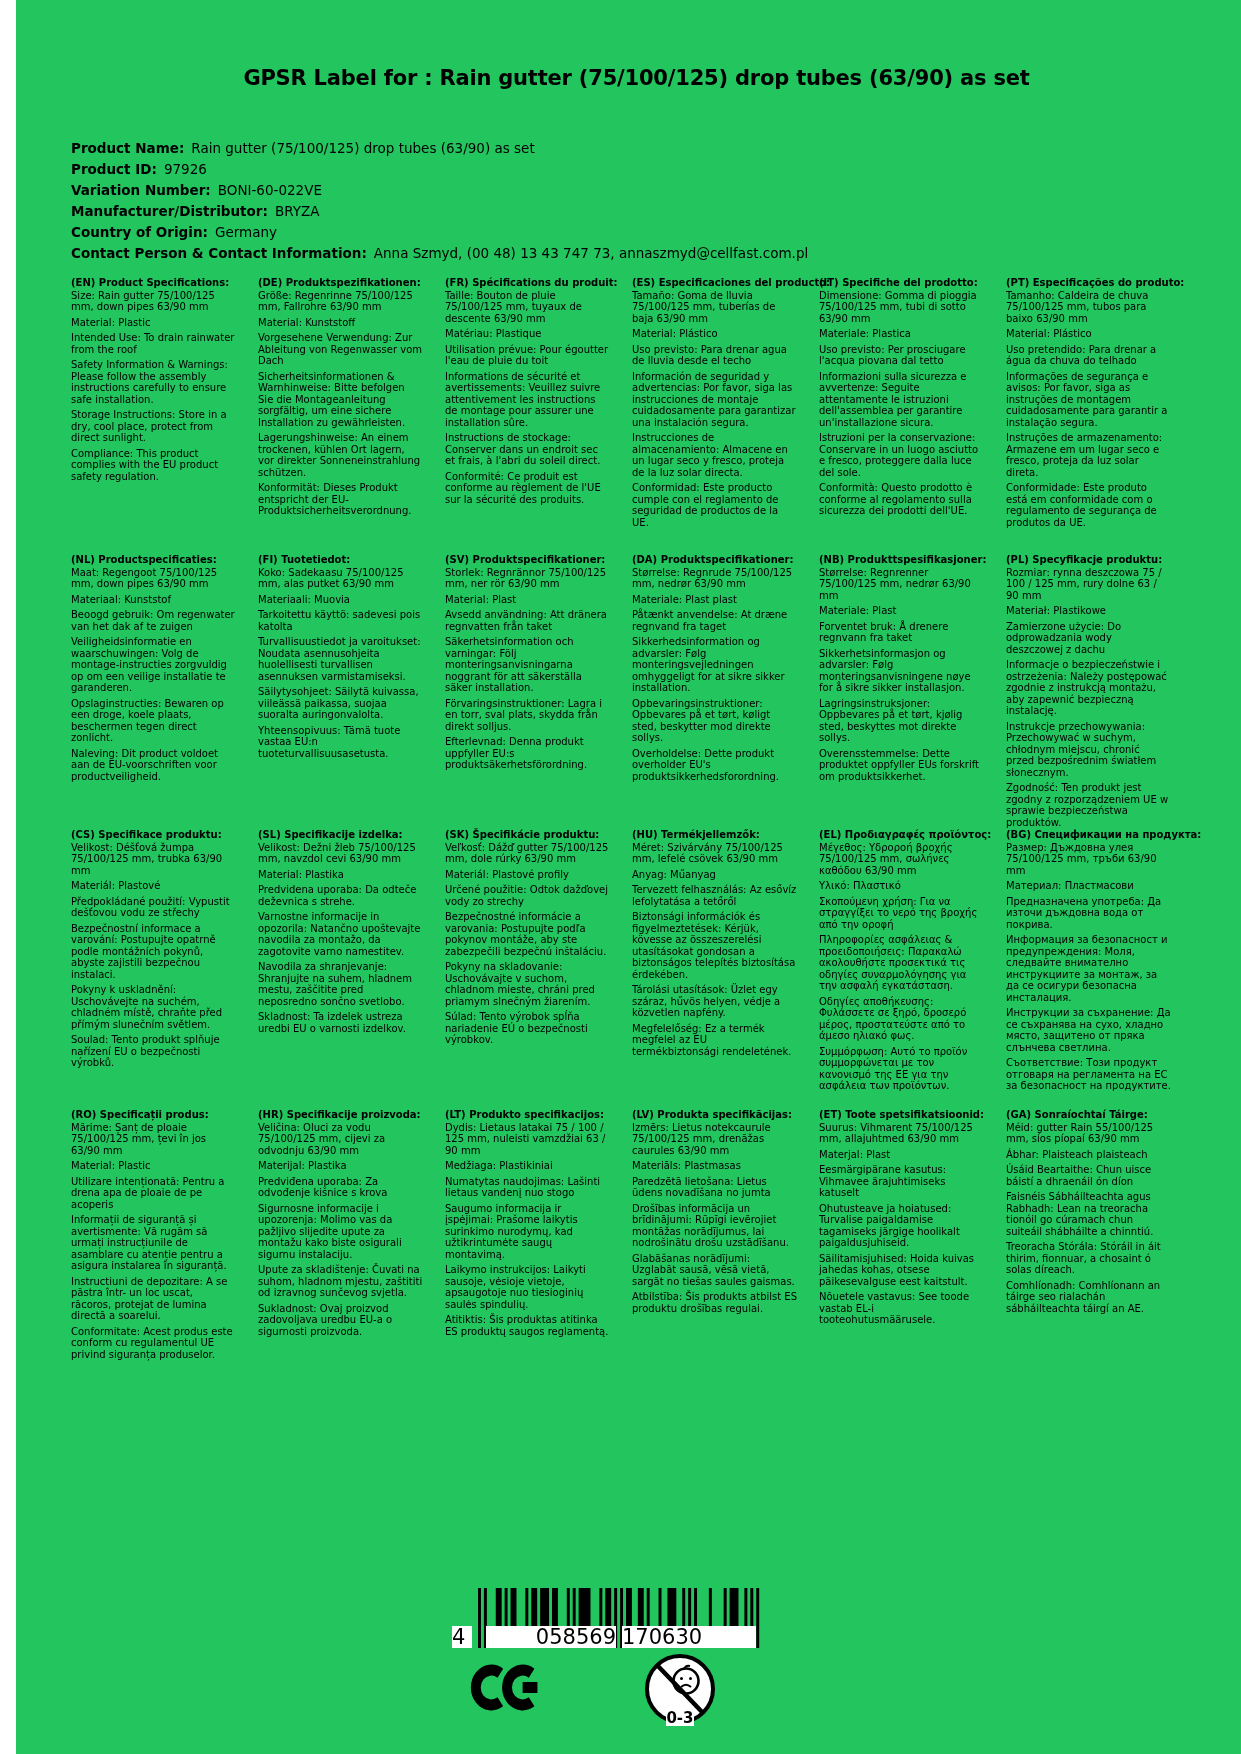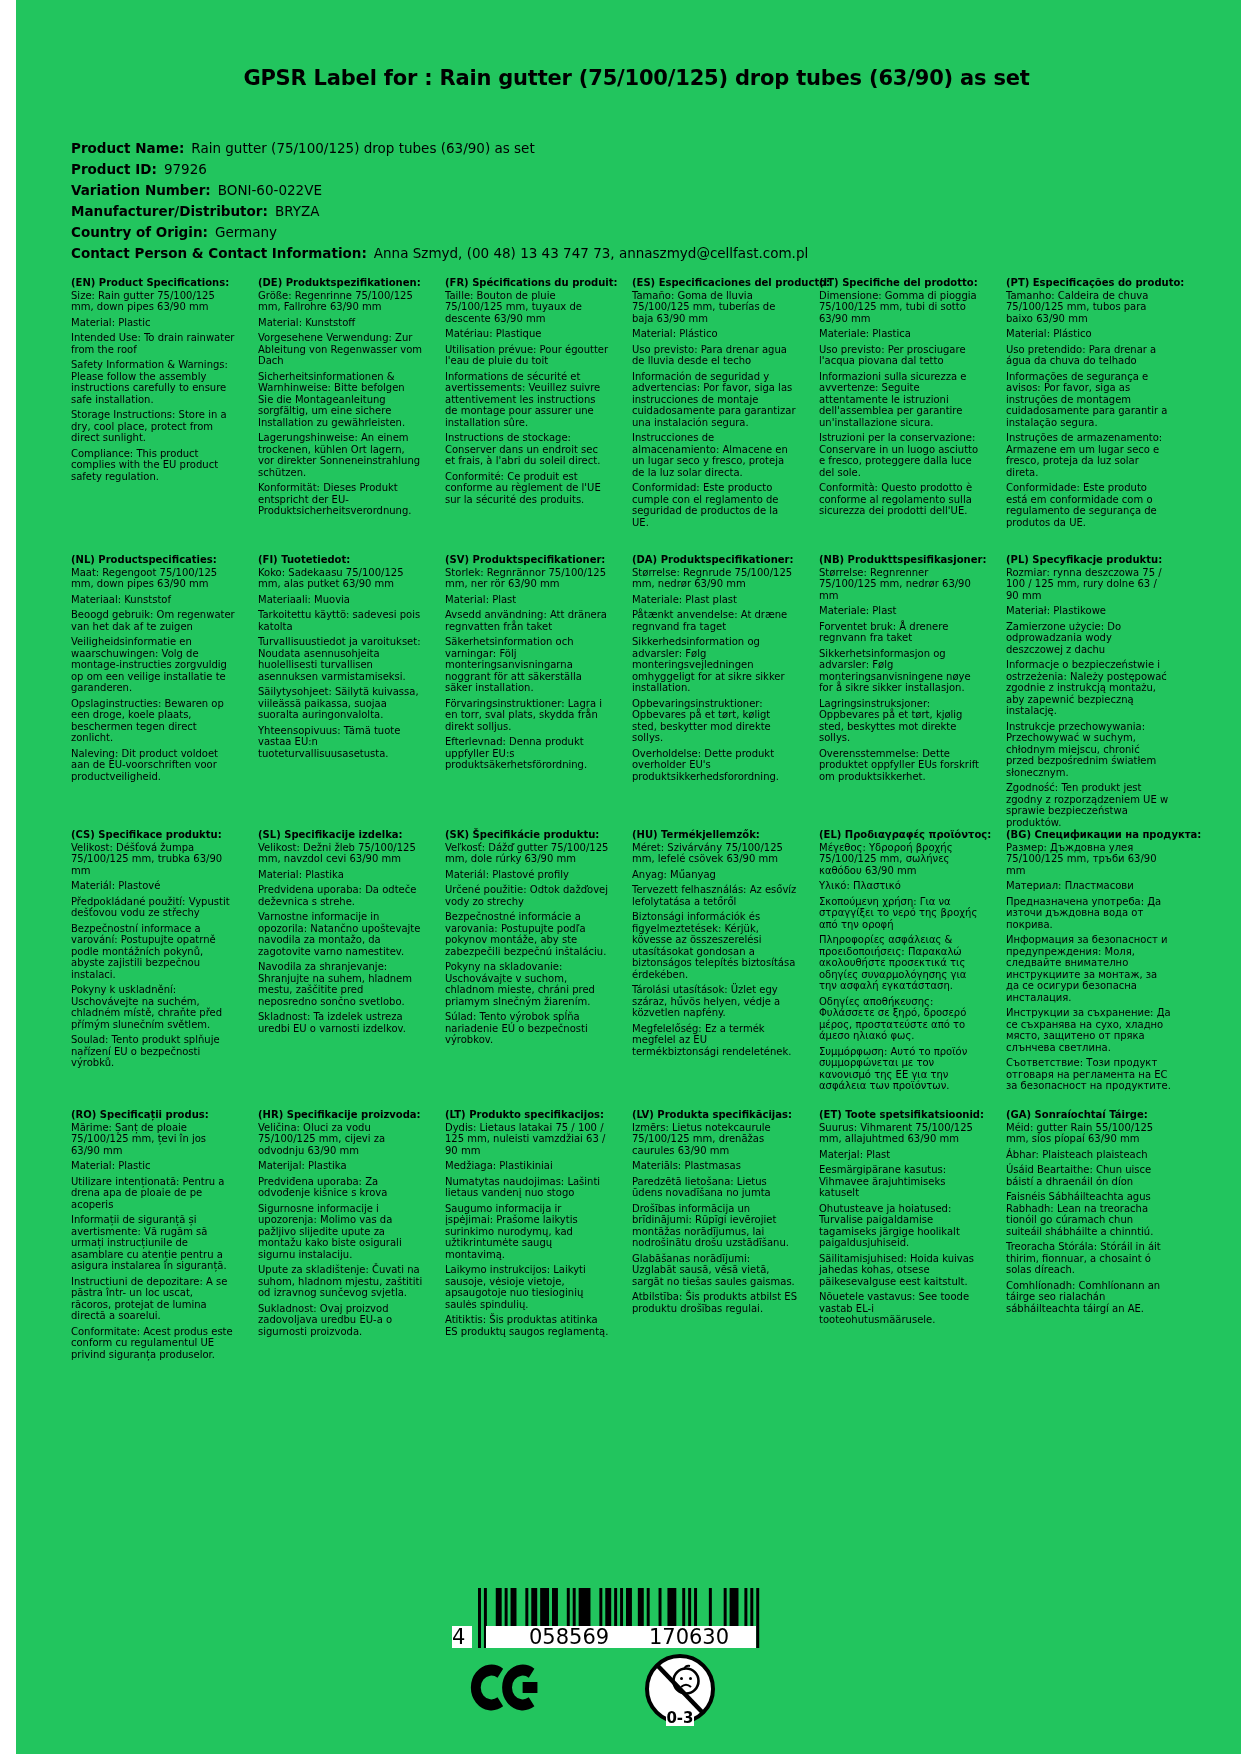--- a/index.html
+++ b/index.html
@@ -13,22 +13,22 @@
   .lang-grid{position:absolute;left:55px;top:277px;width:1060px;display:grid;
              grid-template-columns:repeat(6,165px);column-gap:22px;
              grid-template-rows:277px 275px 280px auto;}
   .lang-block{font-size:10px;line-height:11.5px;overflow:visible;}
   .blk-heading{margin:0 0 1px 0;font-size:10px;font-weight:bold;white-space:nowrap;}
   .blk-p{margin:0 0 4px 0;overflow-wrap:break-word;}
   .barcode-wrap{position:absolute;left:436px;top:1586px;width:320px;height:66px;}
   #barcode-svg{display:block;margin-left:26px;margin-top:2px;}
   .bc-digits span{position:absolute;top:40px;font-size:21px;line-height:22px;background:#fff;}
   .bc-first{left:0;width:20px;text-align:left;}
-  .bc-g1{left:34px;width:130px;text-align:left;padding-left:43px;}
-  .bc-g2{left:170px;width:134px;text-align:center;}
+  .bc-g1{left:34px;width:130px;text-align:right;}
+  .bc-g2{left:170px;width:134px;text-align:left;}
   .ce-svg{position:absolute;left:454px;top:1660px;}
   .age-svg{position:absolute;left:628px;top:1650px;}
   .age-text{font-family:"DejaVu Sans",sans-serif;font-weight:bold;font-size:15px;}
 </style>
 </head>
 <body>
 
 <div class="page">
 
   <h1 class="title">GPSR Label for : Rain gutter (75/100/125) drop tubes (63/90) as set</h1>

